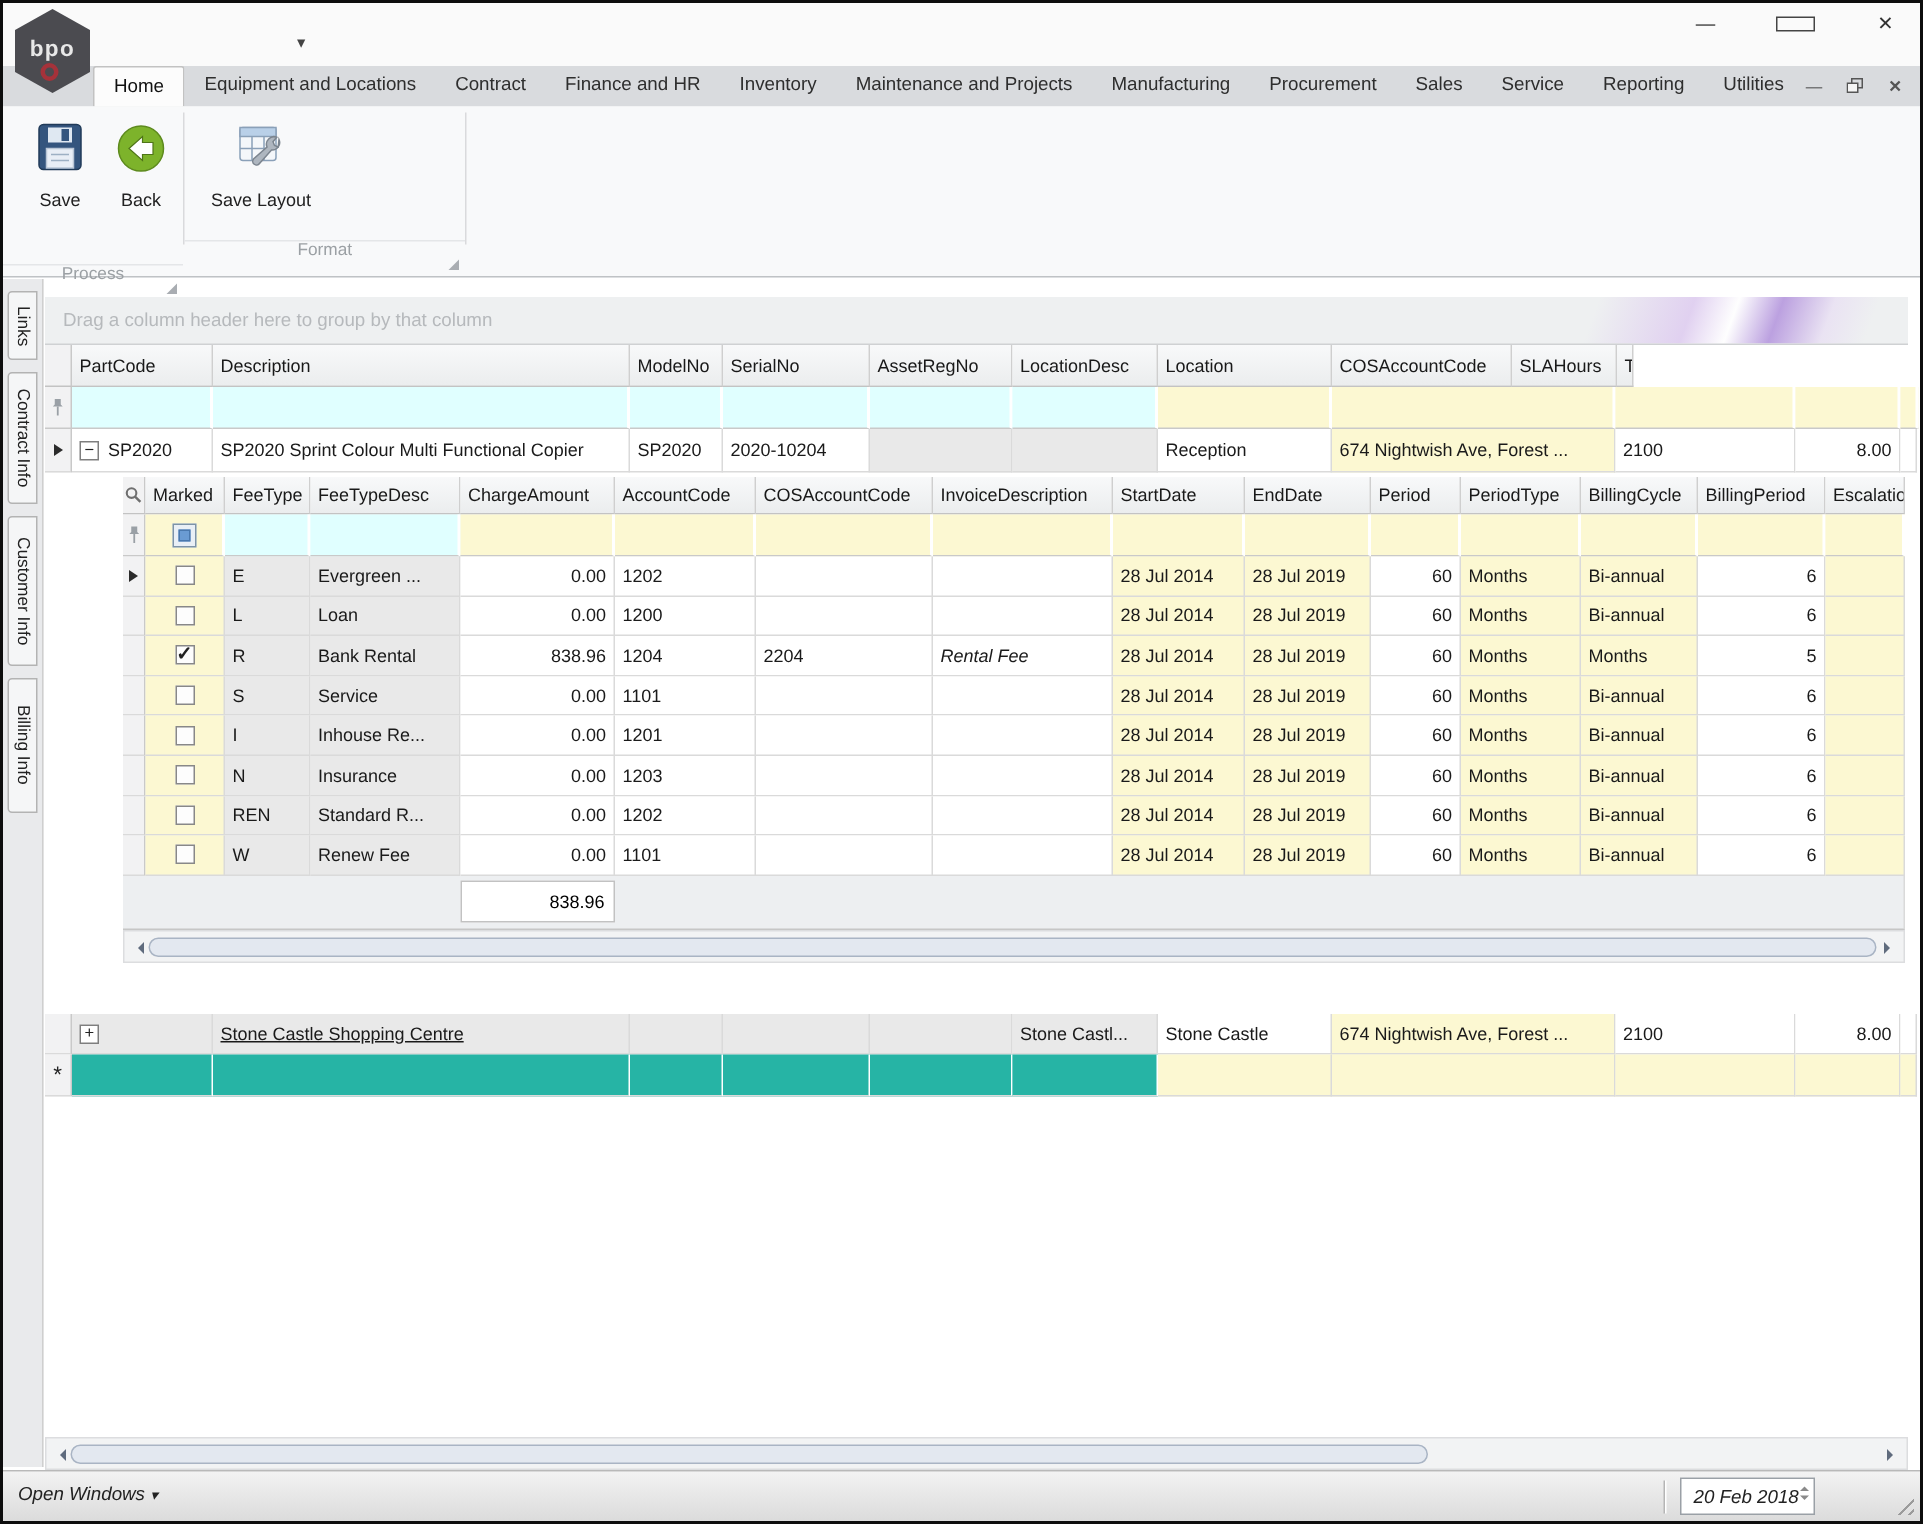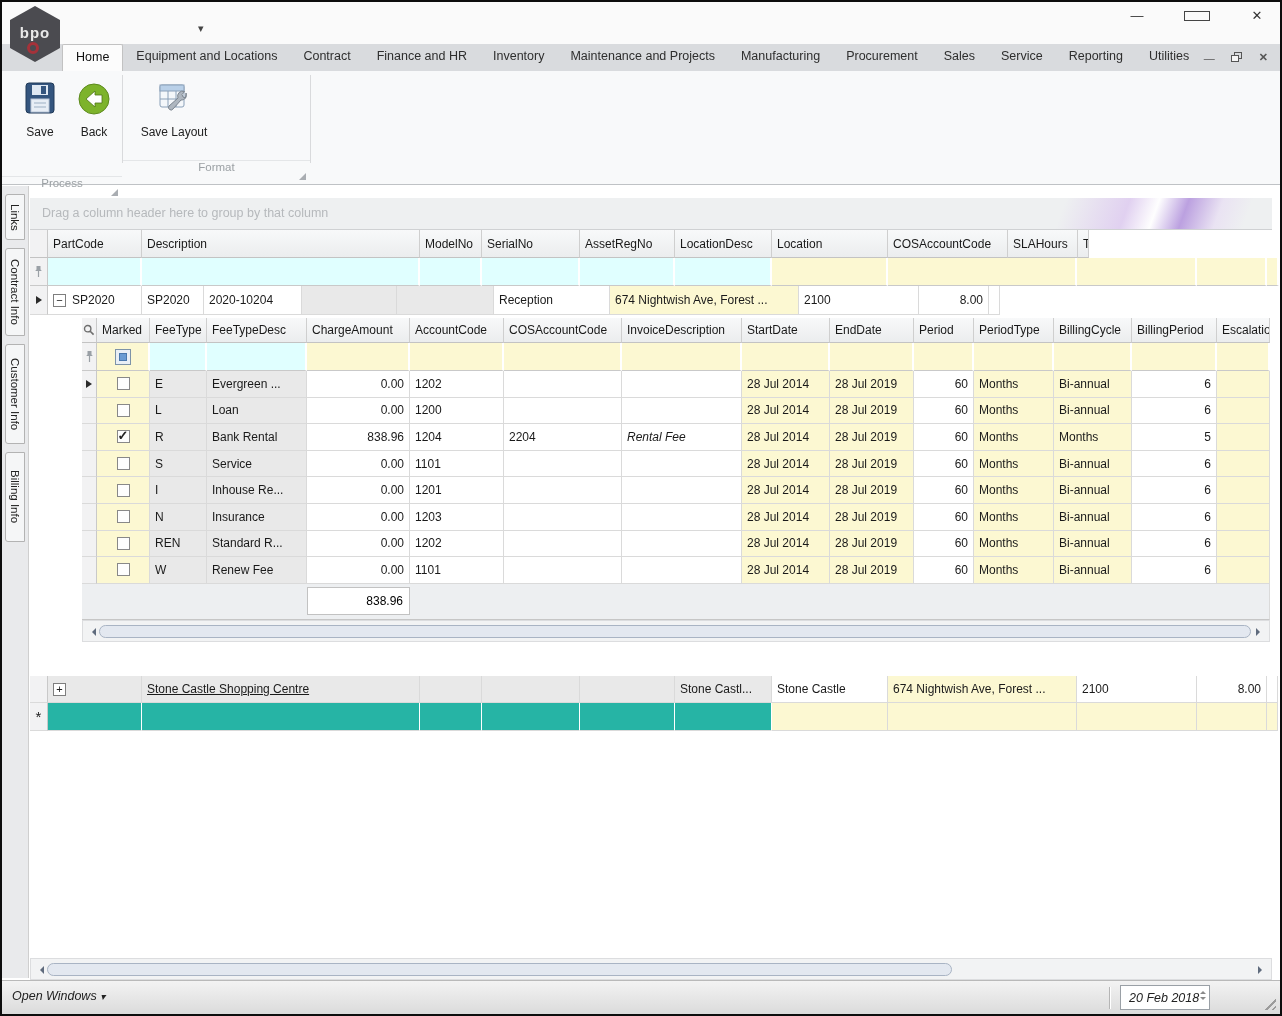--- a/index.html
+++ b/index.html
@@ -233,20 +233,23 @@
         <div class="gc fc y" style="width: 5px;"></div>
       </div>
       <div class="grow" style="height: 29px;">
         <div class="gc ind" style="width: 18px;">
           <span class="tri"></span>
         </div>
         <div class="gc w" style="width: 94px;">
           <span class="expander">−</span>
           <span>SP2020</span>
         </div>
+        <div class="gc w" style="width: 278px;">
+          <span>SP2020 Sprint Colour Multi Functional Copier</span>
+        </div>
         <div class="gc w" style="width: 62px;">
           <span>SP2020</span>
         </div>
         <div class="gc w" style="width: 98px;">
           <span>2020-10204</span>
         </div>
         <div class="gc g" style="width: 95px;"></div>
         <div class="gc g" style="width: 97px;"></div>
         <div class="gc w" style="width: 116px;">
           <span>Reception</span>

